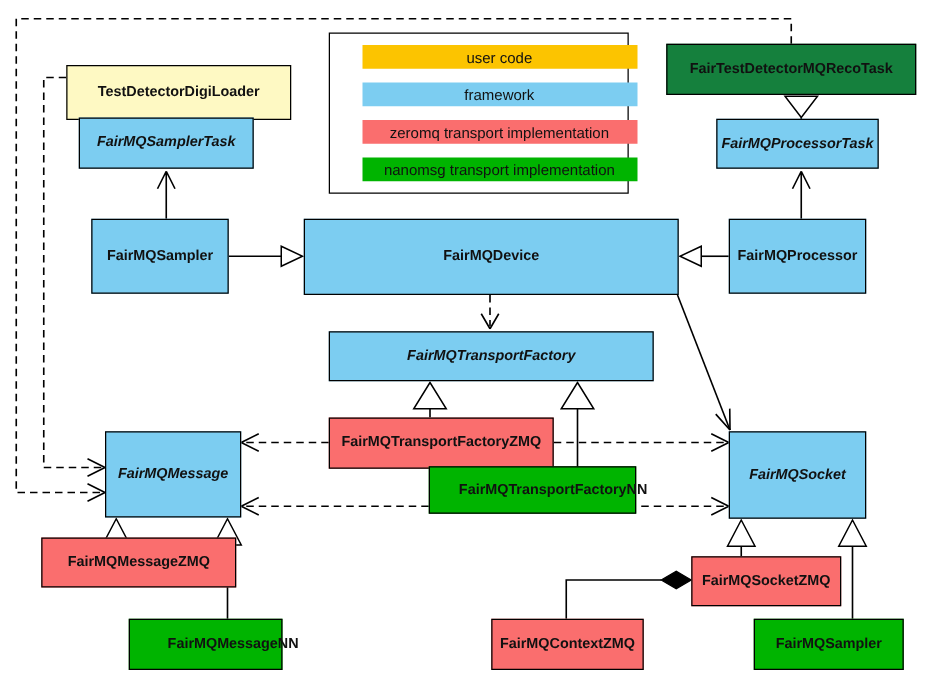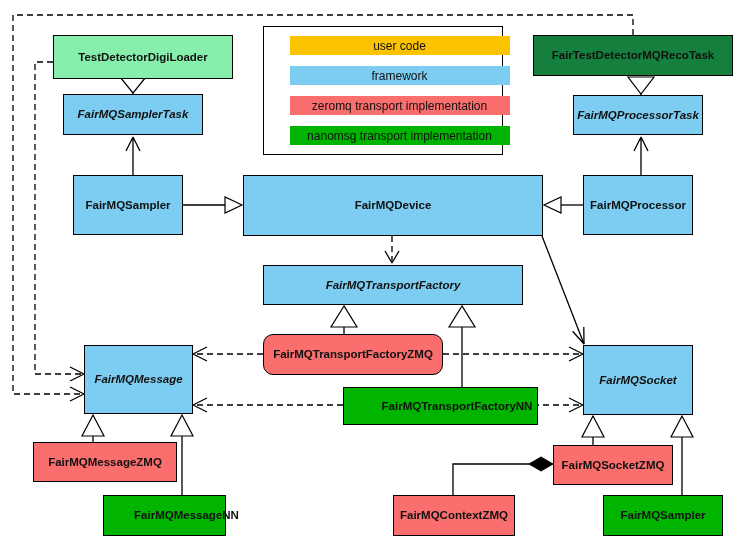--- a/index.html
+++ b/index.html
@@ -90,38 +90,38 @@
     <polygon class="diamond" points="553,464 541,457 529,464 541,471"></polygon>
   </svg>
 
   <div id="legend">
     <div class="legend-bar" style="background-color: rgb(252, 196, 0);">user code</div>
     <div class="legend-bar" style="background-color: rgb(124, 205, 241);">framework</div>
     <div class="legend-bar" style="background-color: rgb(250, 110, 110);">zeromq transport implementation</div>
     <div class="legend-bar" style="background-color: rgb(0, 180, 0);">nanomsg transport implementation</div>
   </div>
 
-  <div class="node" style="left: 53px; top: 35px; width: 180px; height: 44px; background-color: #86efac;">TestDetectorDigiLoader</div>
+  <div class="node" style="left: 53px; top: 52px; width: 180px; height: 44px; background-color: #fef9c3;">TestDetectorDigiLoader</div>
   <div class="node" style="left: 533px; top: 35px; width: 200px; height: 41px; background-color: #15803d;">FairTestDetectorMQRecoTask</div>
 
   <div class="node abstract" style="left: 63px; top: 94px; width: 140px; height: 41px; background-color: rgb(124, 205, 241);">FairMQSamplerTask</div>
   <div class="node abstract" style="left: 573px; top: 95px; width: 130px; height: 40px; background-color: rgb(124, 205, 241);">FairMQProcessorTask</div>
 
   <div class="node" style="left: 243px; top: 175px; width: 300px; height: 61px; background-color: rgb(124, 205, 241);">FairMQDevice</div>
   <div class="node" style="left: 73px; top: 175px; width: 110px; height: 60px; background-color: rgb(124, 205, 241);">FairMQSampler</div>
   <div class="node" style="left: 583px; top: 175px; width: 110px; height: 60px; background-color: rgb(124, 205, 241);">FairMQProcessor</div>
 
   <div class="node abstract" style="left: 263px; top: 265px; width: 260px; height: 40px; background-color: rgb(124, 205, 241);">FairMQTransportFactory</div>
 
-  <div class="node" style="left: 263px; top: 334px; width: 180px; height: 41px; background-color: rgb(250, 110, 110); border-radius: 10px;">FairMQTransportFactoryZMQ</div>
-  <div class="node" style="left: 343px; top: 387px; width: 195px; height: 38px; background-color: rgb(0, 180, 0); padding-left: 33px;">FairMQTransportFactoryNN</div>
+  <div class="node" style="left: 263px; top: 334px; width: 180px; height: 41px; background-color: rgb(250, 110, 110);">FairMQTransportFactoryZMQ</div>
+  <div class="node" style="left: 343px; top: 373px; width: 166px; height: 38px; background-color: rgb(0, 180, 0); padding-left: 33px;">FairMQTransportFactoryNN</div>
 
   <div class="node abstract" style="left: 84px; top: 345px; width: 109px; height: 69px; background-color: rgb(124, 205, 241);">FairMQMessage</div>
   <div class="node abstract" style="left: 583px; top: 345px; width: 110px; height: 70px; background-color: rgb(124, 205, 241);">FairMQSocket</div>
 
-  <div class="node" style="left: 33px; top: 442px; width: 144px; height: 40px; background-color: rgb(250, 110, 110); text-align: right;">FairMQMessageZMQ</div>
+  <div class="node" style="left: 33px; top: 430px; width: 156px; height: 40px; background-color: rgb(250, 110, 110); text-align: right;">FairMQMessageZMQ</div>
   <div class="node" style="left: 553px; top: 445px; width: 120px; height: 40px; background-color: rgb(250, 110, 110);">FairMQSocketZMQ</div>
 
   <div class="node" style="left: 103px; top: 495px; width: 123px; height: 41px; background-color: rgb(0, 180, 0); padding-left: 44px;">FairMQMessageNN</div>
   <div class="node" style="left: 393px; top: 495px; width: 122px; height: 41px; background-color: rgb(250, 110, 110);">FairMQContextZMQ</div>
   <div class="node" style="left: 603px; top: 495px; width: 120px; height: 41px; background-color: rgb(0, 180, 0);">FairMQSampler</div>
 
 </div>
 
 </body></html>

